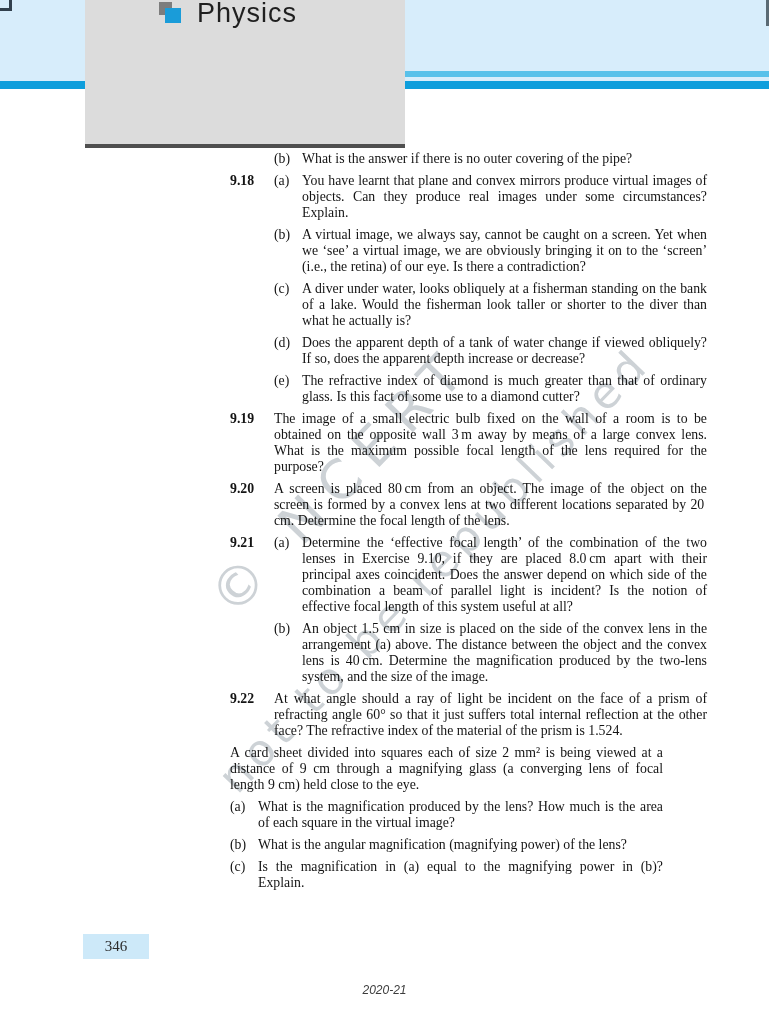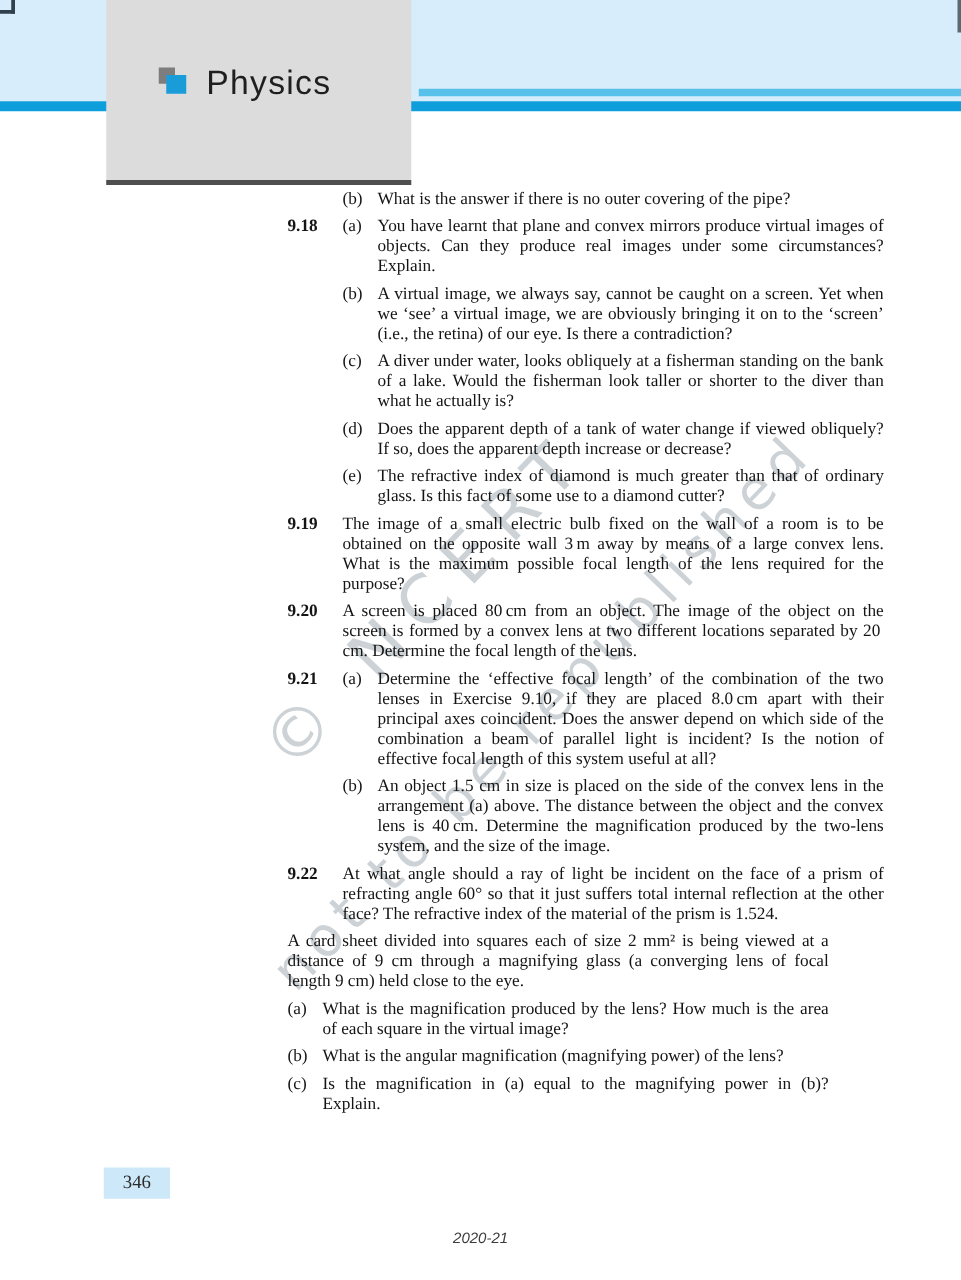--- a/index.html
+++ b/index.html
@@ -13,23 +13,23 @@
 
   
   .top-band   { position:absolute; top:0; left:0; width:769px; height:81px; background:#d7edfb; z-index:1; }
   .mid-stripe { position:absolute; top:71px; left:335px; width:434px; height:6px; background:#58c1ea; z-index:2; }
   .dark-stripe{ position:absolute; top:81px; left:0; width:769px; height:8px; background:#0e9edc; z-index:2; }
   .corner-mark{ position:absolute; top:0; left:0; width:9px; height:8px;
                 border-right:3px solid #31404d; border-bottom:3px solid #31404d; z-index:3; }
   .edge-mark  { position:absolute; top:0; right:0; width:3px; height:26px; background:#5a6a74; z-index:3; }
 
   .subject-box{
-    position:absolute; top:0; left:85px; width:244px; height:144px;
+    position:absolute; top:0; left:85px; width:288px; height:144px;
     background:#dcdcdc; border-bottom:4px solid #4f4f4f;
-    display:flex; align-items:center; z-index:4;
+    display:flex; align-items:flex-start; z-index:4;padding-left:32px;
   }
   .subject-row{ display:flex; align-items:center; margin:0 0 12px 42px; }
   .sq-icon { position:relative; width:26px; height:26px; margin-right:12px; }
   .sq-gray { position:absolute; top:1px; left:0; width:13px; height:13px; background:#7d7d7d; }
   .sq-blue { position:absolute; top:7px; left:6px; width:16px; height:15px; background:#1a9cd9; }
   .subject-title{
     font-family:"Liberation Sans", sans-serif;
     font-size:27px; color:#1f1f1f; letter-spacing:1px; line-height:1;
   }
 
@@ -53,21 +53,21 @@
   .q     { display:flex; }
   .qnum  { flex:0 0 44px; width:44px; font-weight:bold; }
   .qbody { width:433px; }
   .qtext { margin:0 0 6px 0; text-align:justify; }
   .sub   { display:flex; margin:0 0 6px 0; }
   .slabel{ flex:0 0 28px; }
   .stext { flex:1; text-align:justify; }
 
   
   .page-badge{
-    position:absolute; left:83px; top:934px; width:53px; height:25px;
+    position:absolute; left:83px; top:934px; width:66px; height:25px;
     background:#cde9f9; color:#2b2b2b;
     display:flex; align-items:center; justify-content:center;
     font-size:15px; z-index:1;
   }
   .footer{
     position:absolute; top:983px; left:0; width:769px; text-align:center;
     font-family:"Liberation Sans", sans-serif; font-size:12px; color:#3c3c3c; z-index:1;font-style:italic;
   }
 </style>
 </head>

